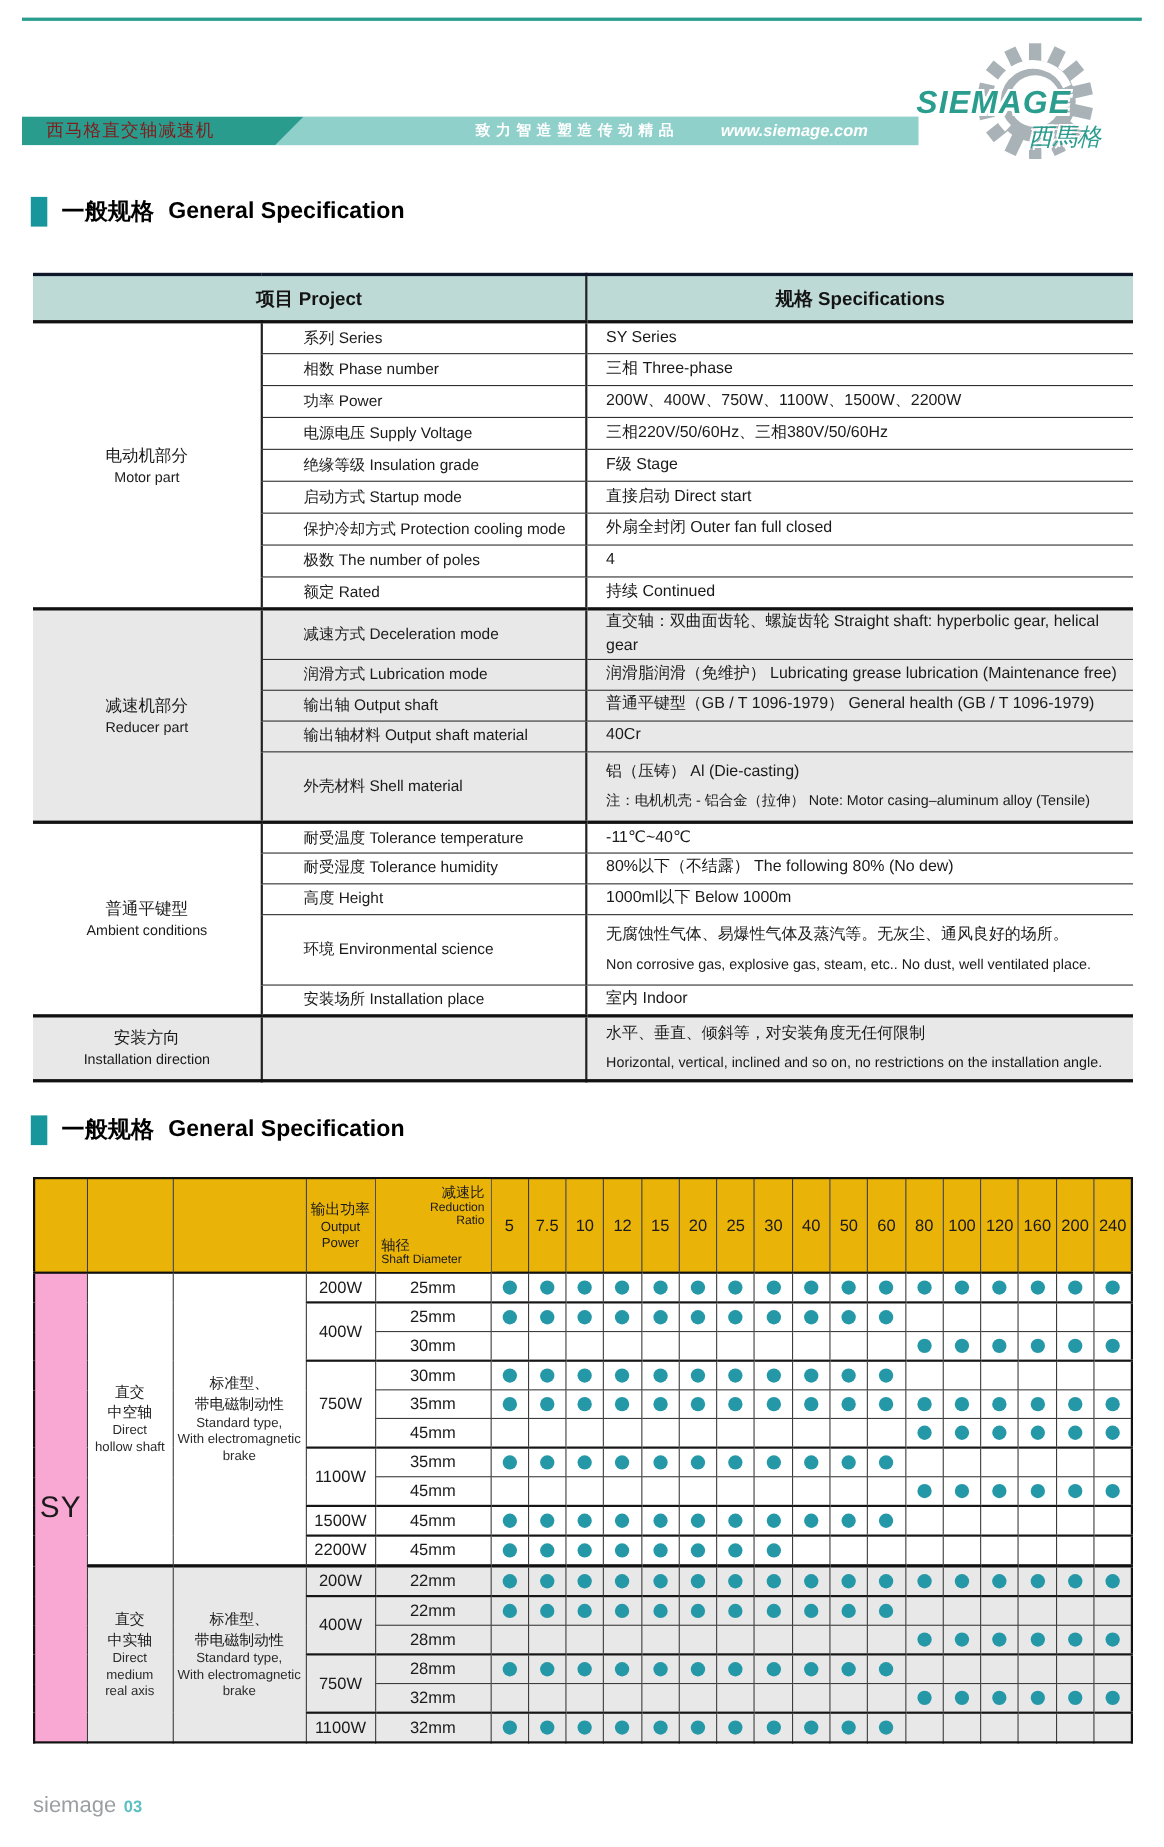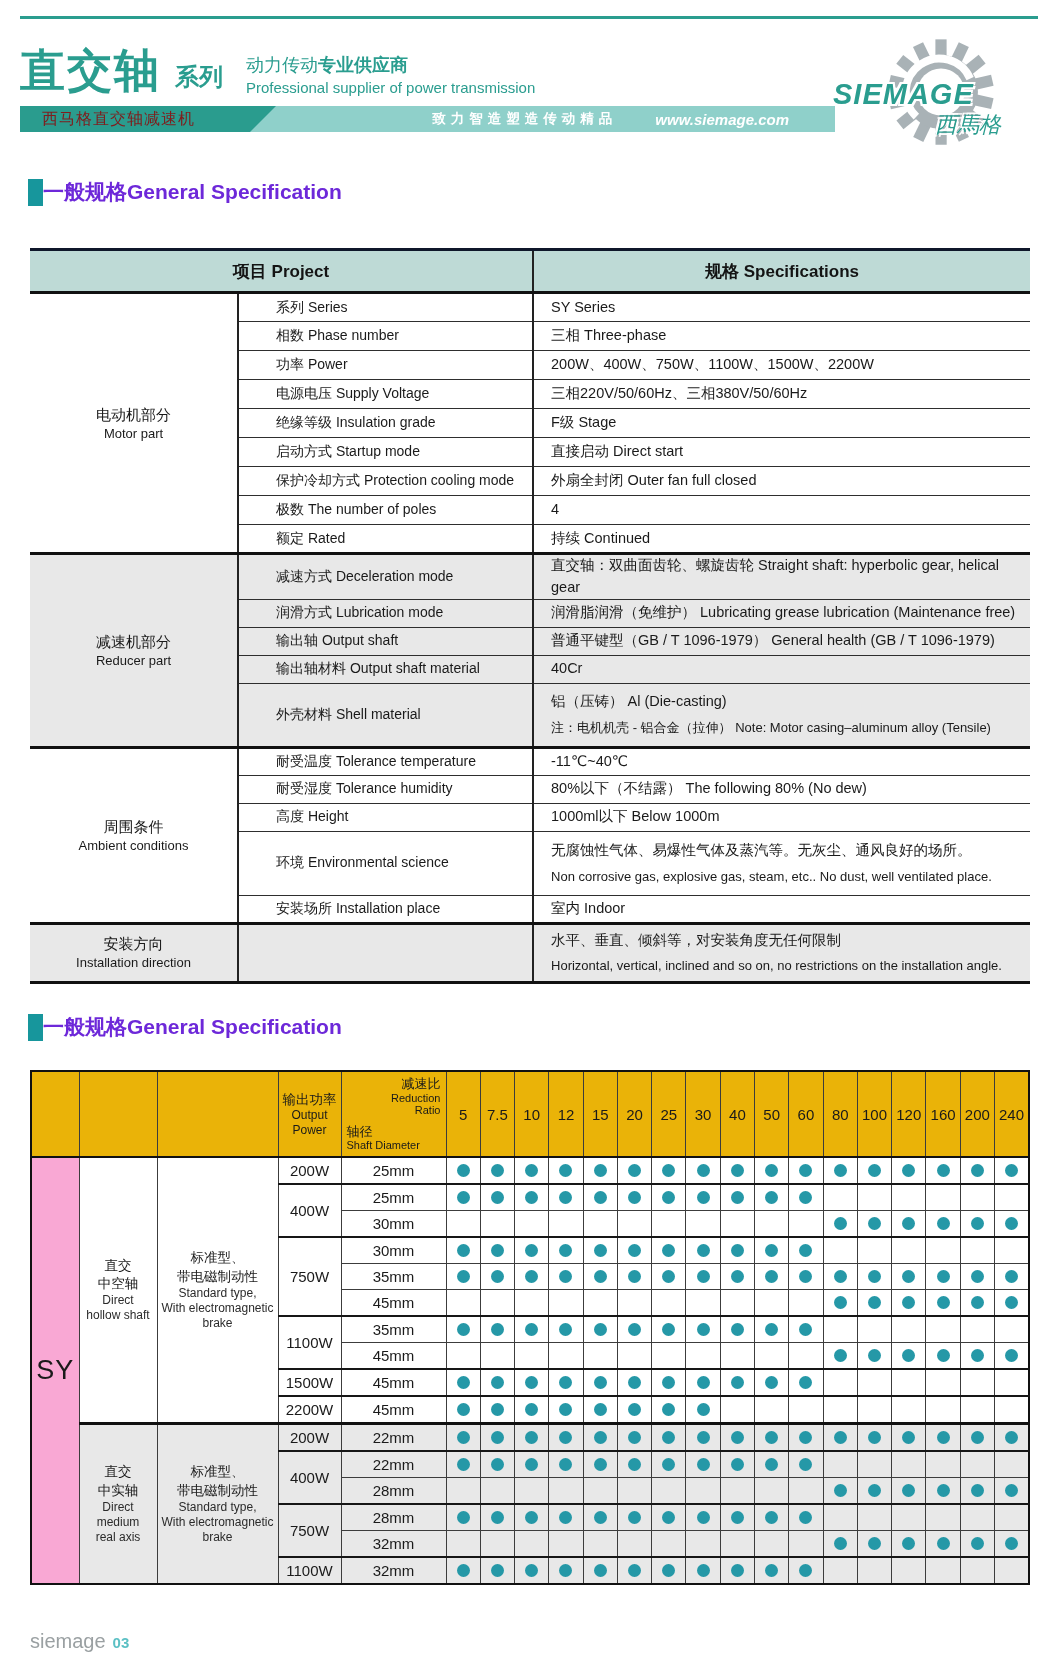--- a/index.html
+++ b/index.html
@@ -27,22 +27,22 @@
   .logo{position:absolute;left:833px;top:38px;width:208px;height:104px;}
   .logo svg{position:absolute;left:52px;top:-2px;}
   .logo-en{position:absolute;left:0;top:40px;font-size:29px;font-weight:900;font-style:italic;
            color:#2a9d8f;letter-spacing:1px;
            text-shadow:-2px -2px 0 #fff,2px -2px 0 #fff,-2px 2px 0 #fff,2px 2px 0 #fff,0 2px 0 #fff,0 -2px 0 #fff;}
   .logo-zh{position:absolute;left:102px;top:72px;font-size:22px;font-style:italic;color:#2a9d8f;
            font-family:"DejaVu Serif","Liberation Serif",serif;
            text-shadow:-2px -2px 0 #fff,2px -2px 0 #fff,-2px 2px 0 #fff,2px 2px 0 #fff;}
 
   
-  .sec-title{position:absolute;left:28px;display:flex;align-items:center;gap:0;
-             font-weight:bold;font-size:21px;color:#6d28d9;}
+  .sec-title{position:absolute;left:28px;display:flex;align-items:center;gap:13px;
+             font-weight:bold;font-size:21px;color:#000000;}
   .sec-title .sq{width:15px;height:27px;background:#17969c;flex:none;}
   #sec1{top:178px;} #sec2{top:1013px;}
 
   
   .spec-wrap{position:absolute;left:30px;top:248px;width:1000px;}
   table.spec{border-collapse:collapse;width:1000px;table-layout:fixed;
              border-top:3px solid #0f172a;border-bottom:3px solid #111;}
   .spec th{background:#bedad6;height:40px;font-size:17px;font-weight:bold;color:#141414;
            border-bottom:3px solid #111;text-align:center;padding:0;}
   .spec th.spec-col{border-left:2px solid #222;}
@@ -92,29 +92,21 @@
   .footer .brand{font-size:20px;color:#9aa0a2;}
   .footer .pnum{font-size:15px;font-weight:bold;color:#5bc0c4;}
 </style>
 </head>
 <body>
 
 <div class="page">
 
   <div class="top-rule"></div>
 
-  <div class="title-block">
-    <span class="title-zh">直交轴</span>
-    <span class="title-suffix">系列</span>
-  </div>
-
-  <div class="tagline">
-    <div class="zh"><span>动力传动</span><b>专业供应商</b></div>
-    <div class="en">Professional supplier of power transmission</div>
-  </div>
+
 
   <div class="banner">
     <div class="banner-dark"></div>
     <div class="banner-left-text">西马格直交轴减速机</div>
     <div class="banner-right">
       <span class="banner-slogan">致力智造塑造传动精品</span>
       <a class="banner-url" href="#">www.siemage.com</a>
     </div>
   </div>
 
@@ -255,21 +247,21 @@
           </tr>
           <tr class="shaded" style="height: 64px;">
             <td class="label-cell">外壳材料 Shell material</td>
             <td class="value-cell multi">
               <div class="v-line">铝（压铸）  Al (Die-casting)</div>
               <div class="v-line v-sub">注：电机机壳 - 铝合金（拉伸）  Note: Motor casing–aluminum alloy (Tensile)</div>
             </td>
           </tr>
           <tr class="sec-start" style="height: 28px;">
             <td class="group-cell" rowspan="5">
-              <div class="g-zh">周围条件</div>
+              <div class="g-zh">普通平键型</div>
               <div class="g-en">Ambient conditions</div>
             </td>
             <td class="label-cell">耐受温度 Tolerance temperature</td>
             <td class="value-cell">
               <div class="v-line">-11℃~40℃</div>
             </td>
           </tr>
           <tr style="height: 28px;">
             <td class="label-cell">耐受湿度 Tolerance humidity</td>
             <td class="value-cell">

